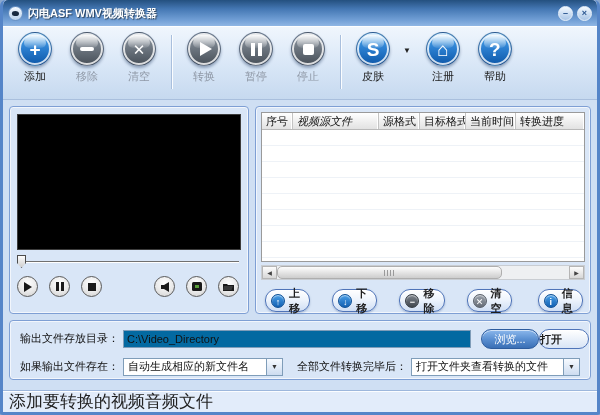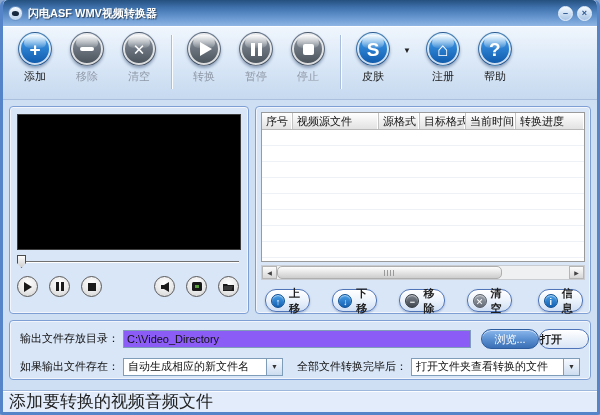--- a/index.html
+++ b/index.html
@@ -107,21 +107,21 @@
   .pb-row .pb-btn:last-child { margin-right:2px; }
 
   
   .queue-box { flex:1; padding:5px; display:flex; flex-direction:column; }
   .qtable { flex:none; height:150px; background:#fff; border:1px solid #9a9a9a; display:flex; flex-direction:column; overflow:hidden; }
   .thead { display:flex; flex:none; height:17px; background:linear-gradient(180deg,#ffffff,#e2e2e2); border-bottom:1px solid #b9b9b9; }
   .th {
     font-size:11px; color:#111; padding:1px 3px 0 4px; white-space:nowrap; overflow:hidden;
     border-right:1px solid #c3c3c3; box-shadow:inset -1px 0 0 #ffffff; cursor:default;
   }
-  .th:nth-child(1){width:31px;font-family:Liberation Mono, monospace;} .th:nth-child(2){width:86px;} .th:nth-child(3){width:41px;}
+  .th:nth-child(1){width:31px;font-family:Liberation Mono, monospace;} .th:nth-child(2){width:86px;font-style:italic;} .th:nth-child(3){width:41px;}
   .th:nth-child(4){width:46px;} .th:nth-child(5){width:50px;} .th:nth-child(6){flex:1; border-right:none;}
   .tbody { flex:1; background:repeating-linear-gradient(180deg,#ffffff 0px,#ffffff 15px,#eef2f7 15px,#eef2f7 16px); }
   .hscroll { flex:none; height:15px; margin-top:3px; background:#eef0f2; border:1px solid #c9cdd2; display:flex; align-items:stretch; position:relative; }
   .hs-arrow {
     width:15px; flex:none; background:linear-gradient(180deg,#fdfdfd,#d7d7d7);
     border:1px solid #b5b5b5; font-size:6px; color:#444; display:flex; align-items:center; justify-content:center; cursor:default;
   }
   .hs-arrow.left { border-right:1px solid #b5b5b5; }
   .hs-arrow.right { margin-left:auto; }
   .hs-thumb {
@@ -148,21 +148,21 @@
   .qicon.dgray { background:linear-gradient(180deg,#7e858f,#3f464e); border:1px solid #333a42; }
   .qicon.gray { background:linear-gradient(180deg,#9aa1ab,#666d77); border:1px solid #575e68; }
 
   
   .output-box { margin:6px 6px 0 6px; height:60px; flex:none; padding:7px 10px 0 10px; font-size:11px; color:#111; }
   .orow { display:flex; align-items:center; height:21px; }
   .orow + .orow { margin-top:7px; }
   .olabel { flex:none; cursor:default; }
   .dir-input {
     flex:none; width:348px; height:18px; margin-left:4px;
-    border:1px solid #7f9db9; background:#8b5cf6; font-size:11px; font-family:"Liberation Sans","DejaVu Sans",sans-serif;
+    border:1px solid #7f9db9; background:#0369a1; font-size:11px; font-family:"Liberation Sans","DejaVu Sans",sans-serif;
     padding:0 3px; color:#111;
   }
   .btn-browse {
     margin-left:10px; flex:none; width:58px; height:20px; border-radius:10px;
     border:1px solid #2d5c9e; background:linear-gradient(180deg,#8cb8ec 0%,#5b90d2 50%,#3a6fb5 100%);
     color:#fff; font-size:11px; text-align:center; line-height:18px; cursor:default;
     box-shadow:inset 0 1px 0 rgba(255,255,255,.6);
   }
   .btn-open {
     flex:none; width:50px; height:20px; border-radius:10px;

